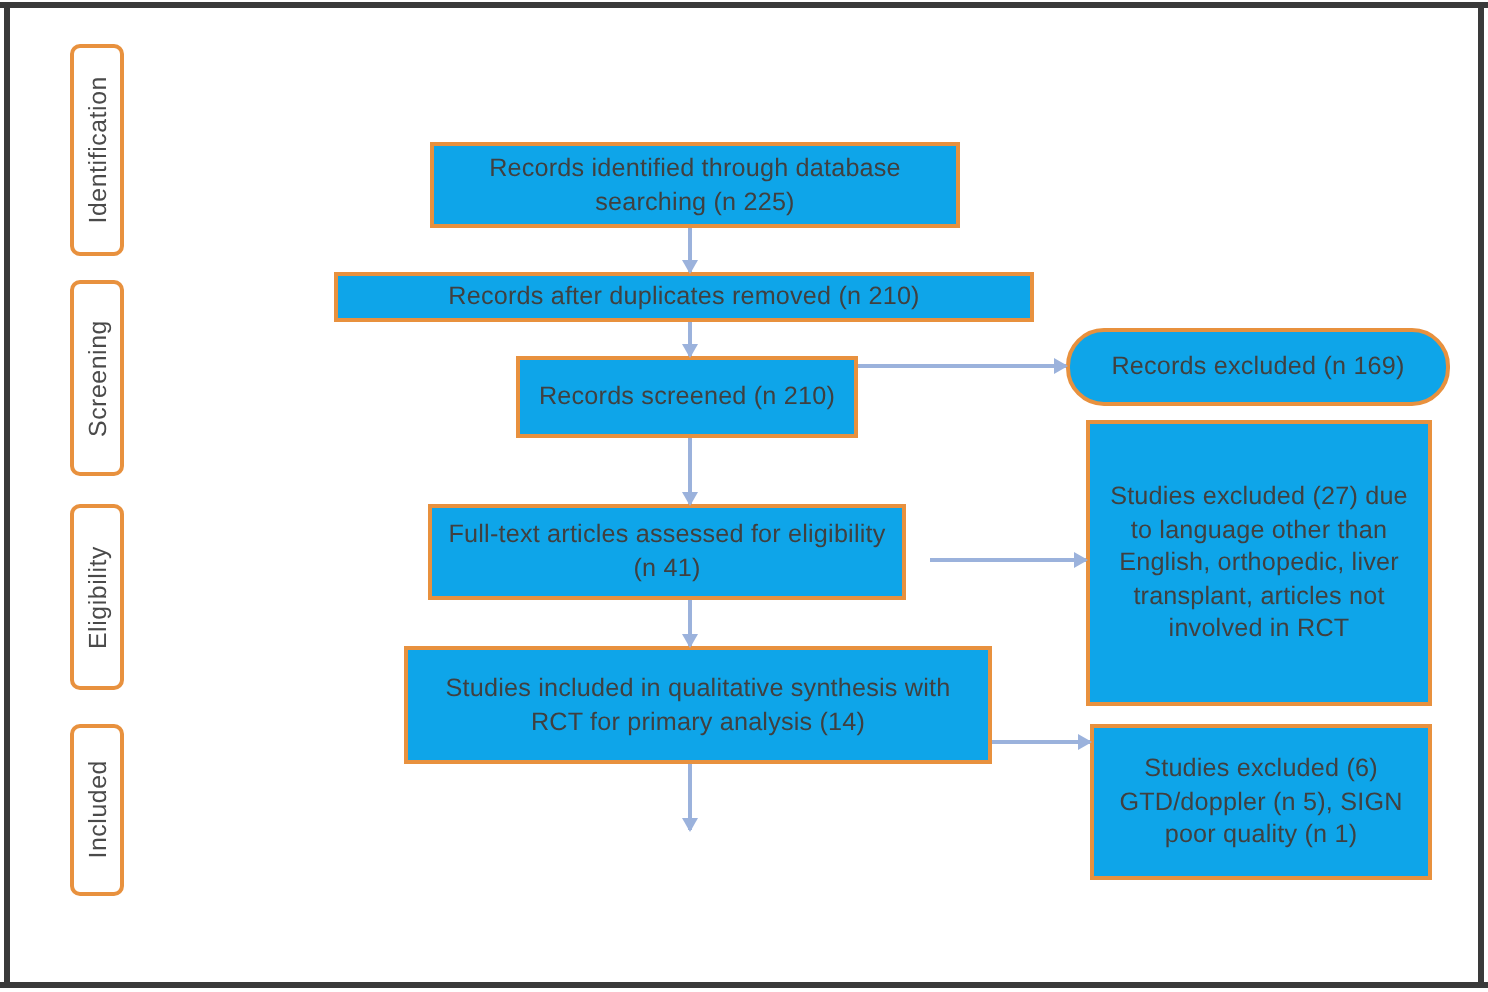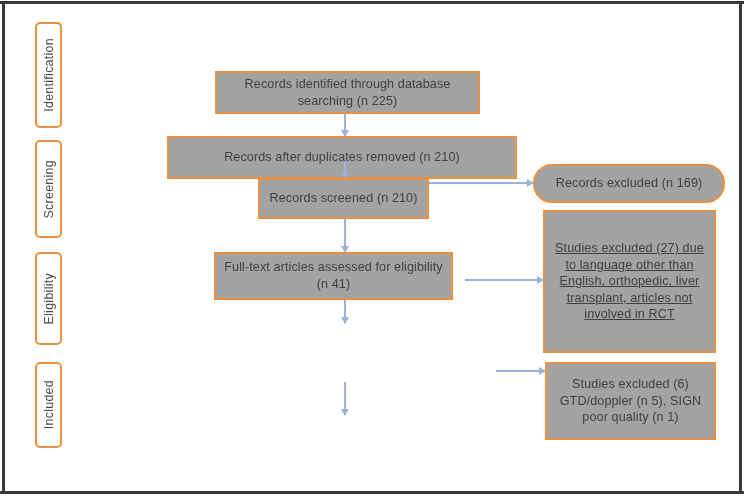--- a/index.html
+++ b/index.html
@@ -26,21 +26,21 @@
   .frame-top    { left: 0;   top: 1px;   width: 744px; height: 3px; }
   .frame-bottom { left: 0;   top: 491px; width: 744px; height: 3px; }
   .frame-left   { left: 2px; top: 1px;   width: 3px;   height: 491px; }
   .frame-right  { left: 739px; top: 1px; width: 3px;   height: 491px; }
 
   
   .box {
     position: absolute;
     box-sizing: border-box;
     border: 2px solid #E8913E;
-    background: #a3a3a3;
+    background: #0ea5e9;
     color: #404040;
     font-size: 12.6px;
     line-height: 1.32;
     text-align: center;
     display: flex;
     align-items: center;
     justify-content: center;
     padding: 2px 4px;
     letter-spacing: 0.1px;
   }
@@ -132,40 +132,43 @@
   </div>
 
   <div class="stage" style="left:35px; top:362px; width:27px; height:86px;">
     <span class="vtxt">Included</span>
   </div>
 
   <div class="box" style="left:215px; top:71px; width:265px; height:43px;">
     <span class="txt">Records identified through database searching (n 225)</span>
   </div>
 
-  <div class="box" style="left:167px; top:136px; width:350px; height:43px;">
+  <div class="box" style="left:167px; top:136px; width:350px; height:25px;">
     <span class="txt">Records after duplicates removed (n 210)</span>
   </div>
 
   <div class="box" style="left:258px; top:178px; width:171px; height:41px;text-align:center;">
     <span class="txt">Records screened (n 210)</span>
   </div>
 
   <div class="box" style="left:533px; top:164px; width:192px; height:39px;border-radius:19px;">
     <span class="txt">Records excluded (n 169)</span>
   </div>
 
   <div class="box" style="left:214px; top:252px; width:239px; height:48px;">
     <span class="txt">Full-text articles assessed for eligibility (n 41)</span>
   </div>
 
-  <div class="box" style="left:543px; top:210px; width:173px; height:143px;text-decoration:underline;">
+  <div class="box" style="left:543px; top:210px; width:173px; height:143px;">
     <span class="txt">Studies excluded (27) due to language other than English, orthopedic, liver transplant, articles not involved in RCT</span>
   </div>
 
+  <div class="box" style="left:202px; top:323px; width:294px; height:59px;">
+    <span class="txt">Studies included in qualitative synthesis with RCT for primary analysis (14)</span>
+  </div>
 
   <div class="box" style="left:545px; top:362px; width:171px; height:78px;">
     <span class="txt">Studies excluded (6) GTD/doppler (n 5), SIGN poor quality (n 1)</span>
   </div>
 
 
   <div class="arrow-v" style="left:338px; top:114px; width:14px; height:22px;">
     <span class="shaft"></span>
     <span class="head"></span>
   </div>

